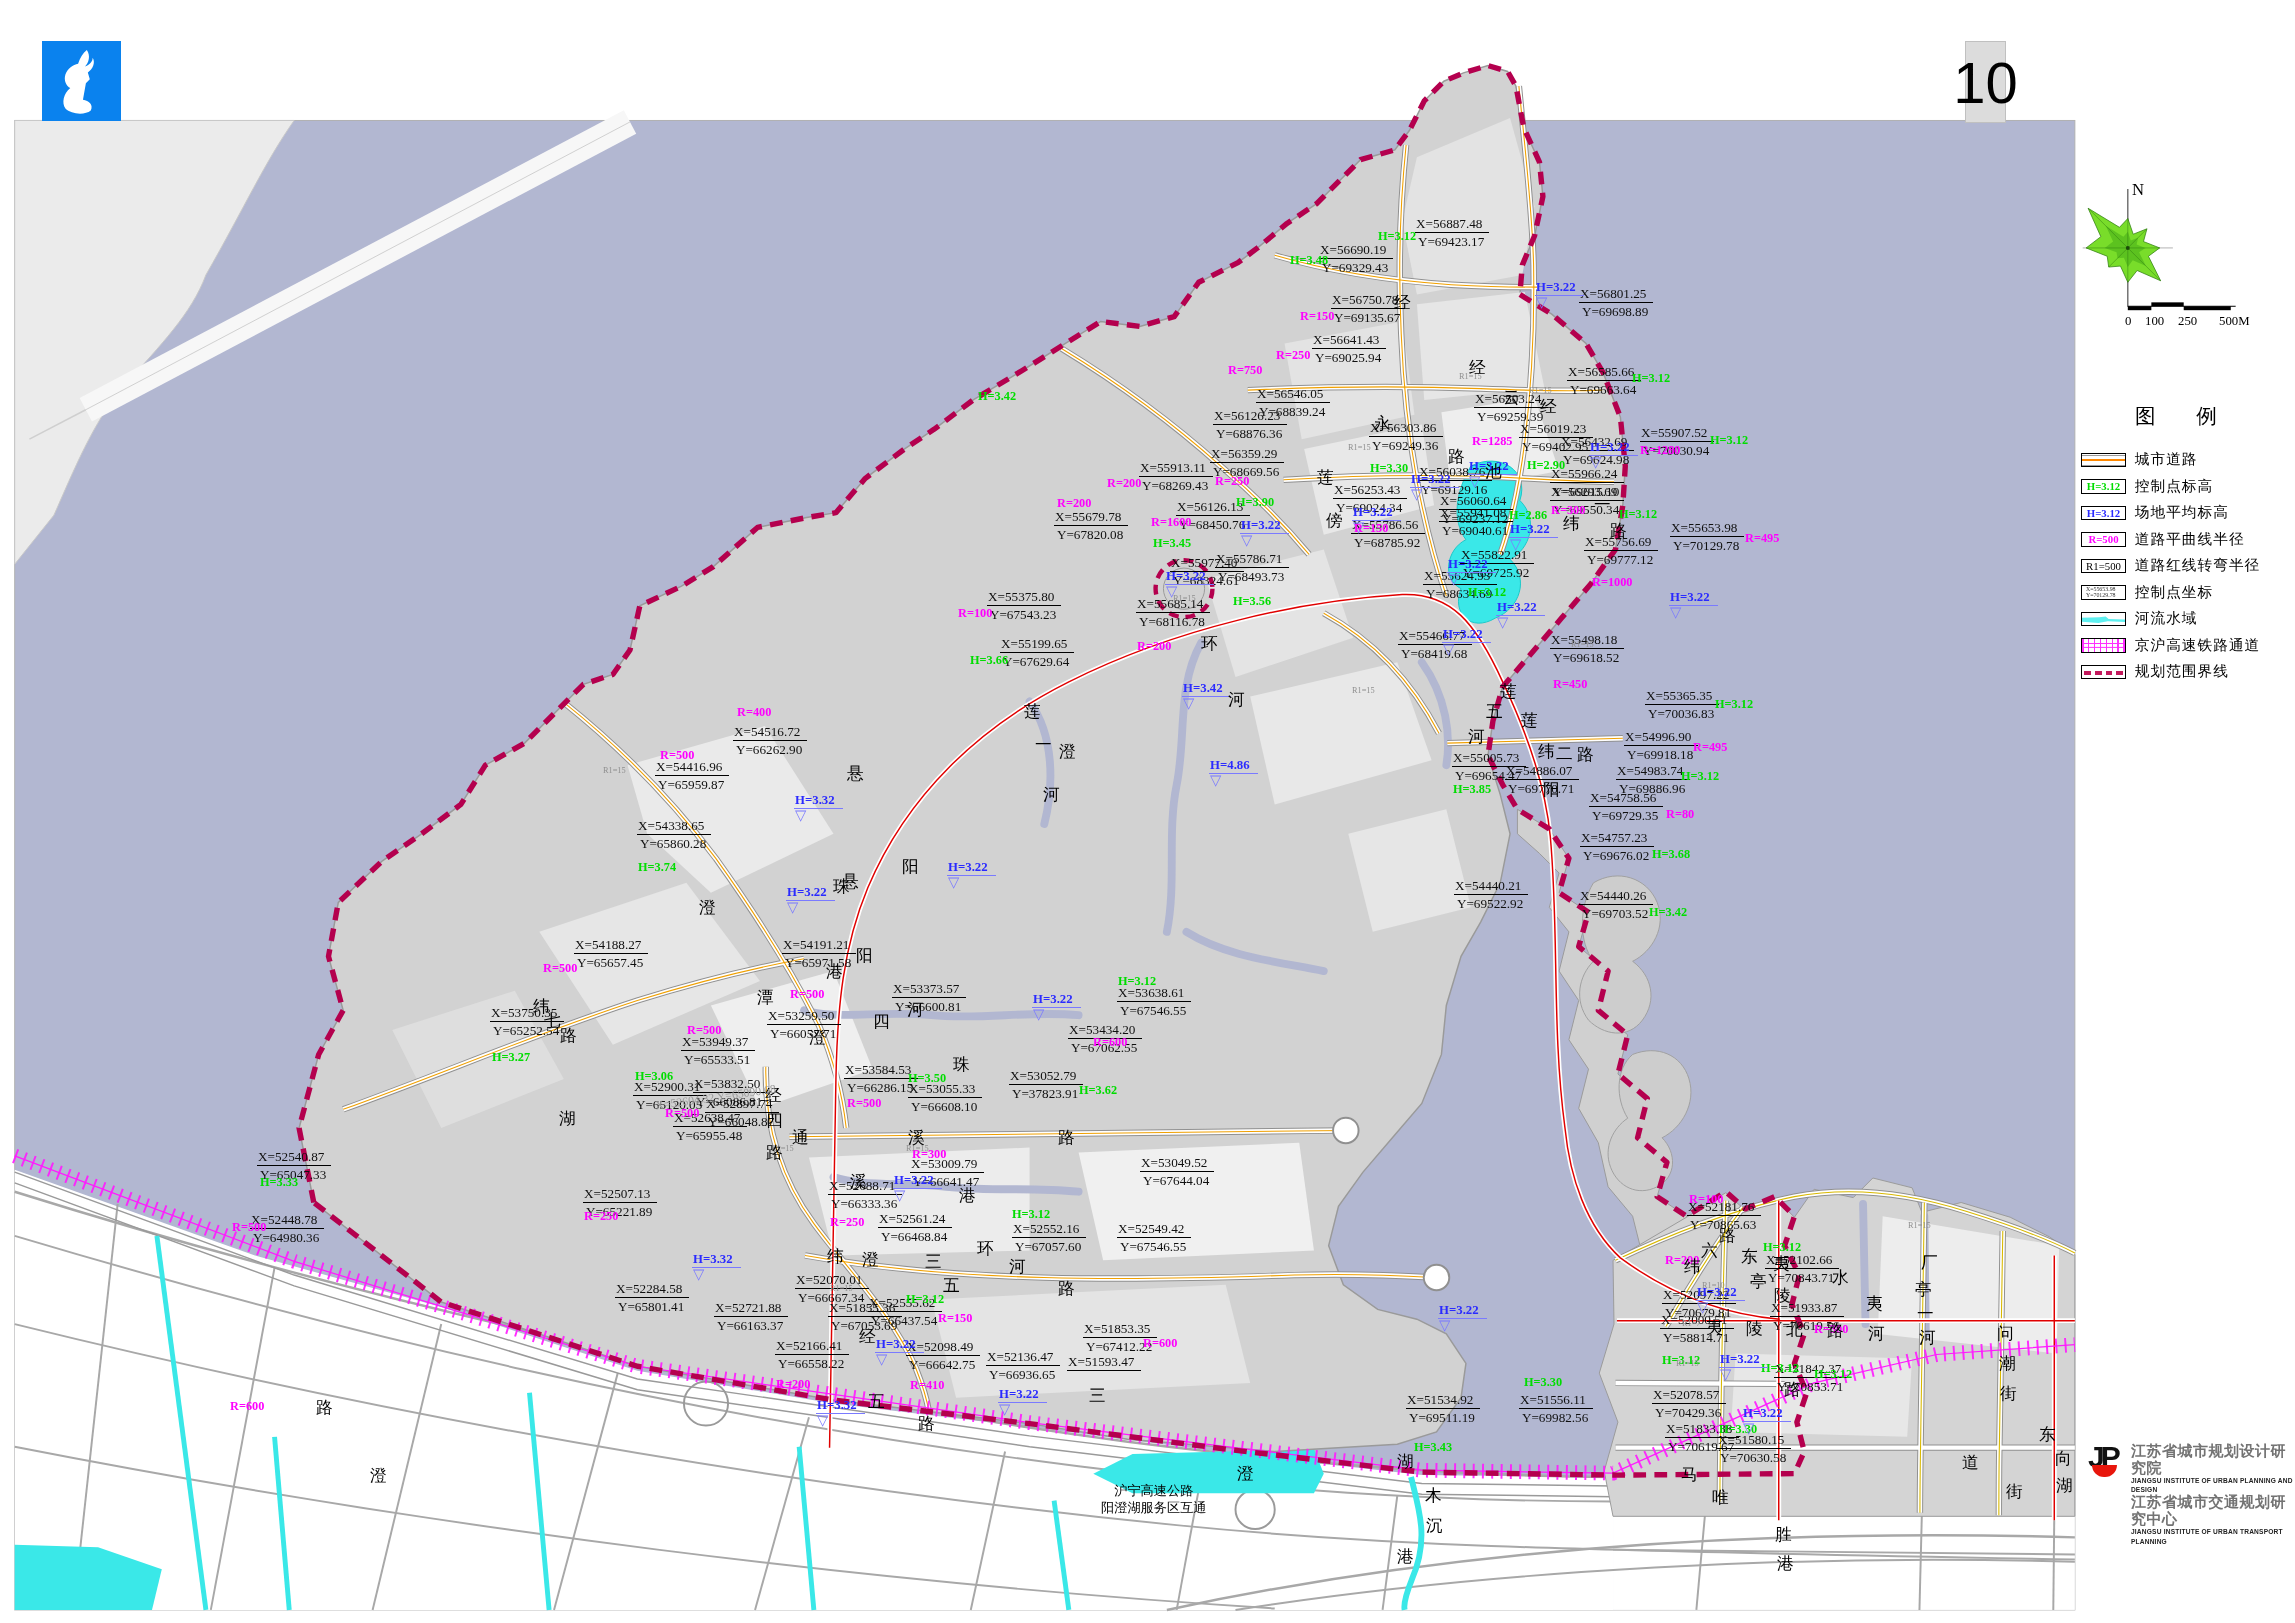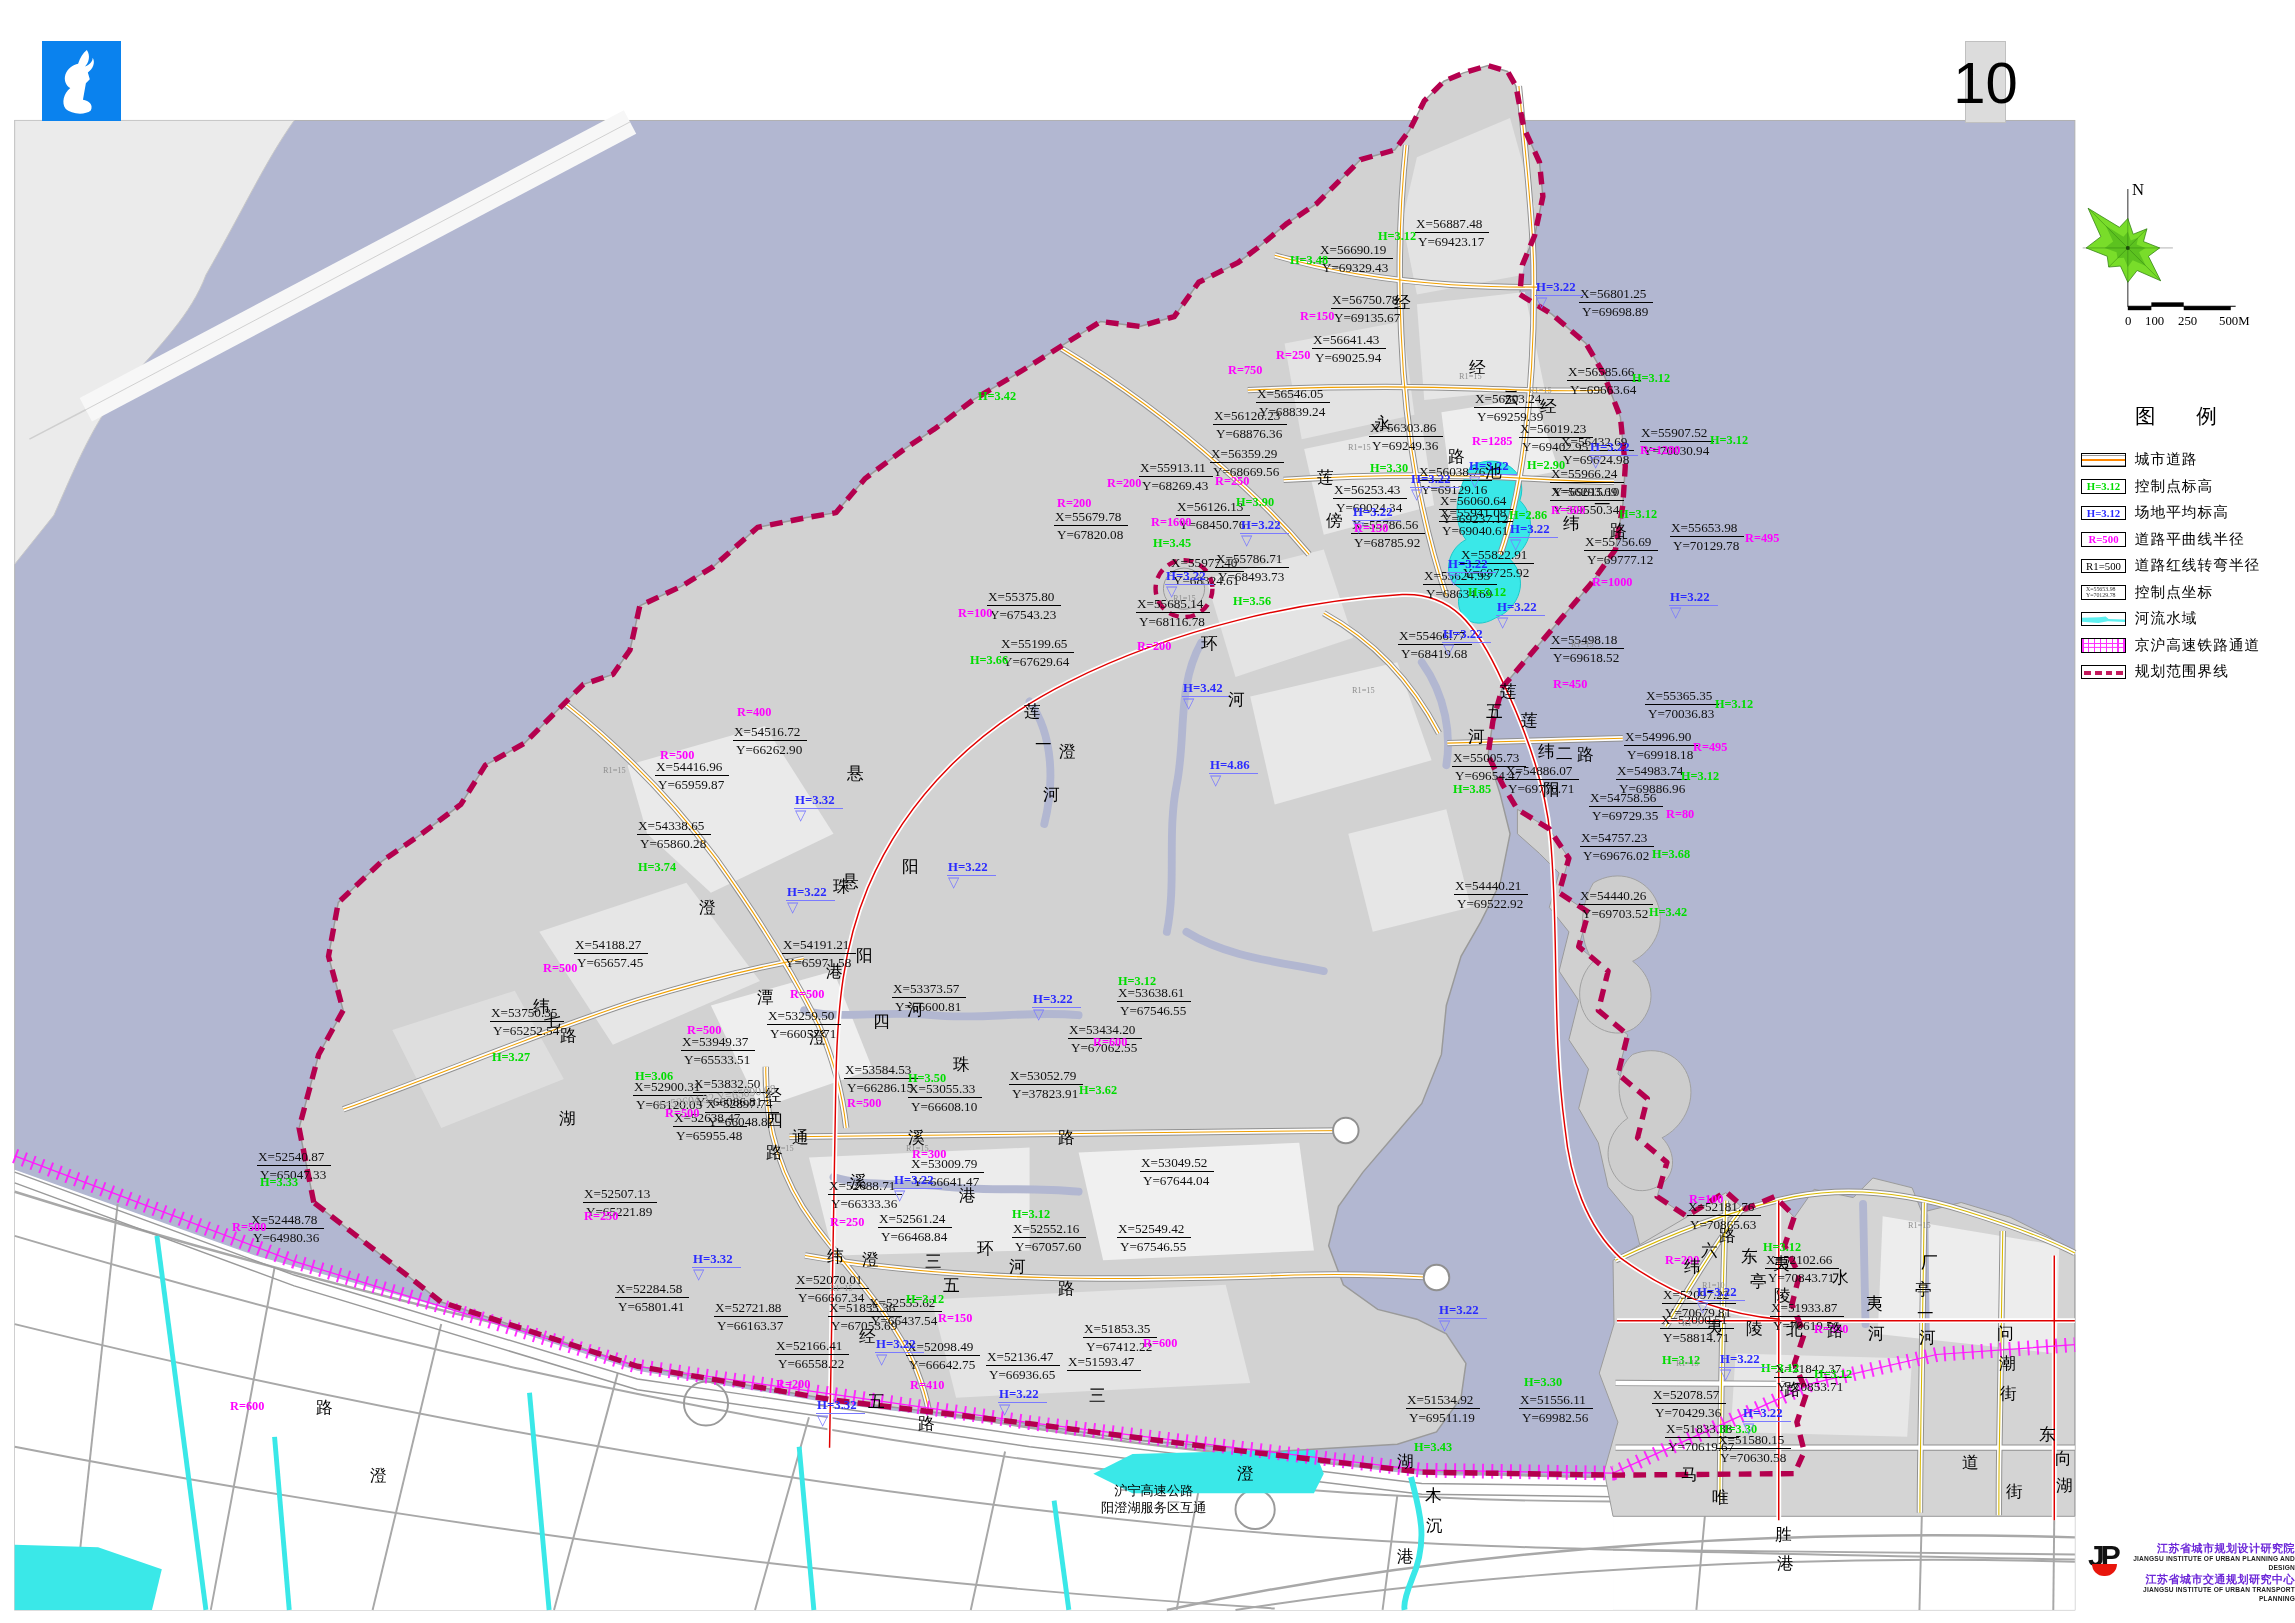--- a/index.html
+++ b/index.html
@@ -45,26 +45,26 @@
   .sym-elev-blue .leg-val{color:#2a2aff;}
   .sym-radius .leg-val{color:#ff00ff;}
   .sym-r1 .leg-val{color:#000;font-weight:normal;}
   .sym-coord{flex-direction:column;}
   .sym-coord .cv{font-family:"Liberation Serif",serif;font-size:5.9px;color:#333;line-height:1.1;align-self:flex-start;margin-left:3.9px;}
   .sym-river .rv{position:absolute;left:0;top:3.9px;width:100%;height:6.9px;background:#5ff0f0;clip-path:polygon(0 20%,40% 10%,55% 0,62% 35%,100% 45%,100% 80%,60% 70%,38% 95%,0 75%);}
   .sym-railway{background:repeating-linear-gradient(90deg,#ff30ff 0 1.5px,#fff 1.5px 5.9px);}
   .sym-railway:after{content:"";position:absolute;left:0;top:3.9px;width:100%;height:1px;background:#ff30ff;box-shadow:0 3.9px 0 #ff30ff;}
   .sym-boundary:after{content:"";position:absolute;left:2px;top:5.4px;width:41px;height:3.9px;background:repeating-linear-gradient(90deg,#c2185b 0 6.9px,#fff 6.9px 10.8px);}
   
-  #attrib{position:absolute;left:2088px;top:1542px;z-index:25;display:flex;text-align:right;}
+  #attrib{position:absolute;left:2088px;top:1443px;z-index:25;display:flex;}
   #jp-logo{width:38px;height:39px;position:relative;flex:none;}
   #jp-logo .jp{position:absolute;left:0;top:-2.9px;font-family:"Liberation Sans",sans-serif;font-weight:bold;font-size:30px;color:#111;letter-spacing:-3.9px;}
   #jp-logo .red{position:absolute;left:3.9px;top:21.6px;width:25.5px;height:12.8px;background:#e8160c;border-radius:0 0 19.6px 19.6px;}
   #attrib-text{margin-left:4.9px;}
-  .att-zh{font-family:"Liberation Serif",serif;font-size:11px;font-weight:bold;color:#6d28d9;letter-spacing:0.5px;line-height:1.1;}
+  .att-zh{font-family:"Liberation Serif",serif;font-size:15px;font-weight:bold;color:#737373;letter-spacing:0.5px;line-height:1.1;}
   .att-en{font-family:"Liberation Sans",sans-serif;font-size:6.6px;font-weight:bold;color:#222;letter-spacing:0.2px;line-height:1.4;}
 </style>
 </head>
 <body>
 
 <div id="page">
 
   <svg id="map-svg" width="2295" height="1624" viewBox="0 0 4681 3311">
 
     <rect x="30" y="245" width="4202" height="3038" fill="#b2b7d1" stroke="#b0b0b0" stroke-width="2"></rect>

